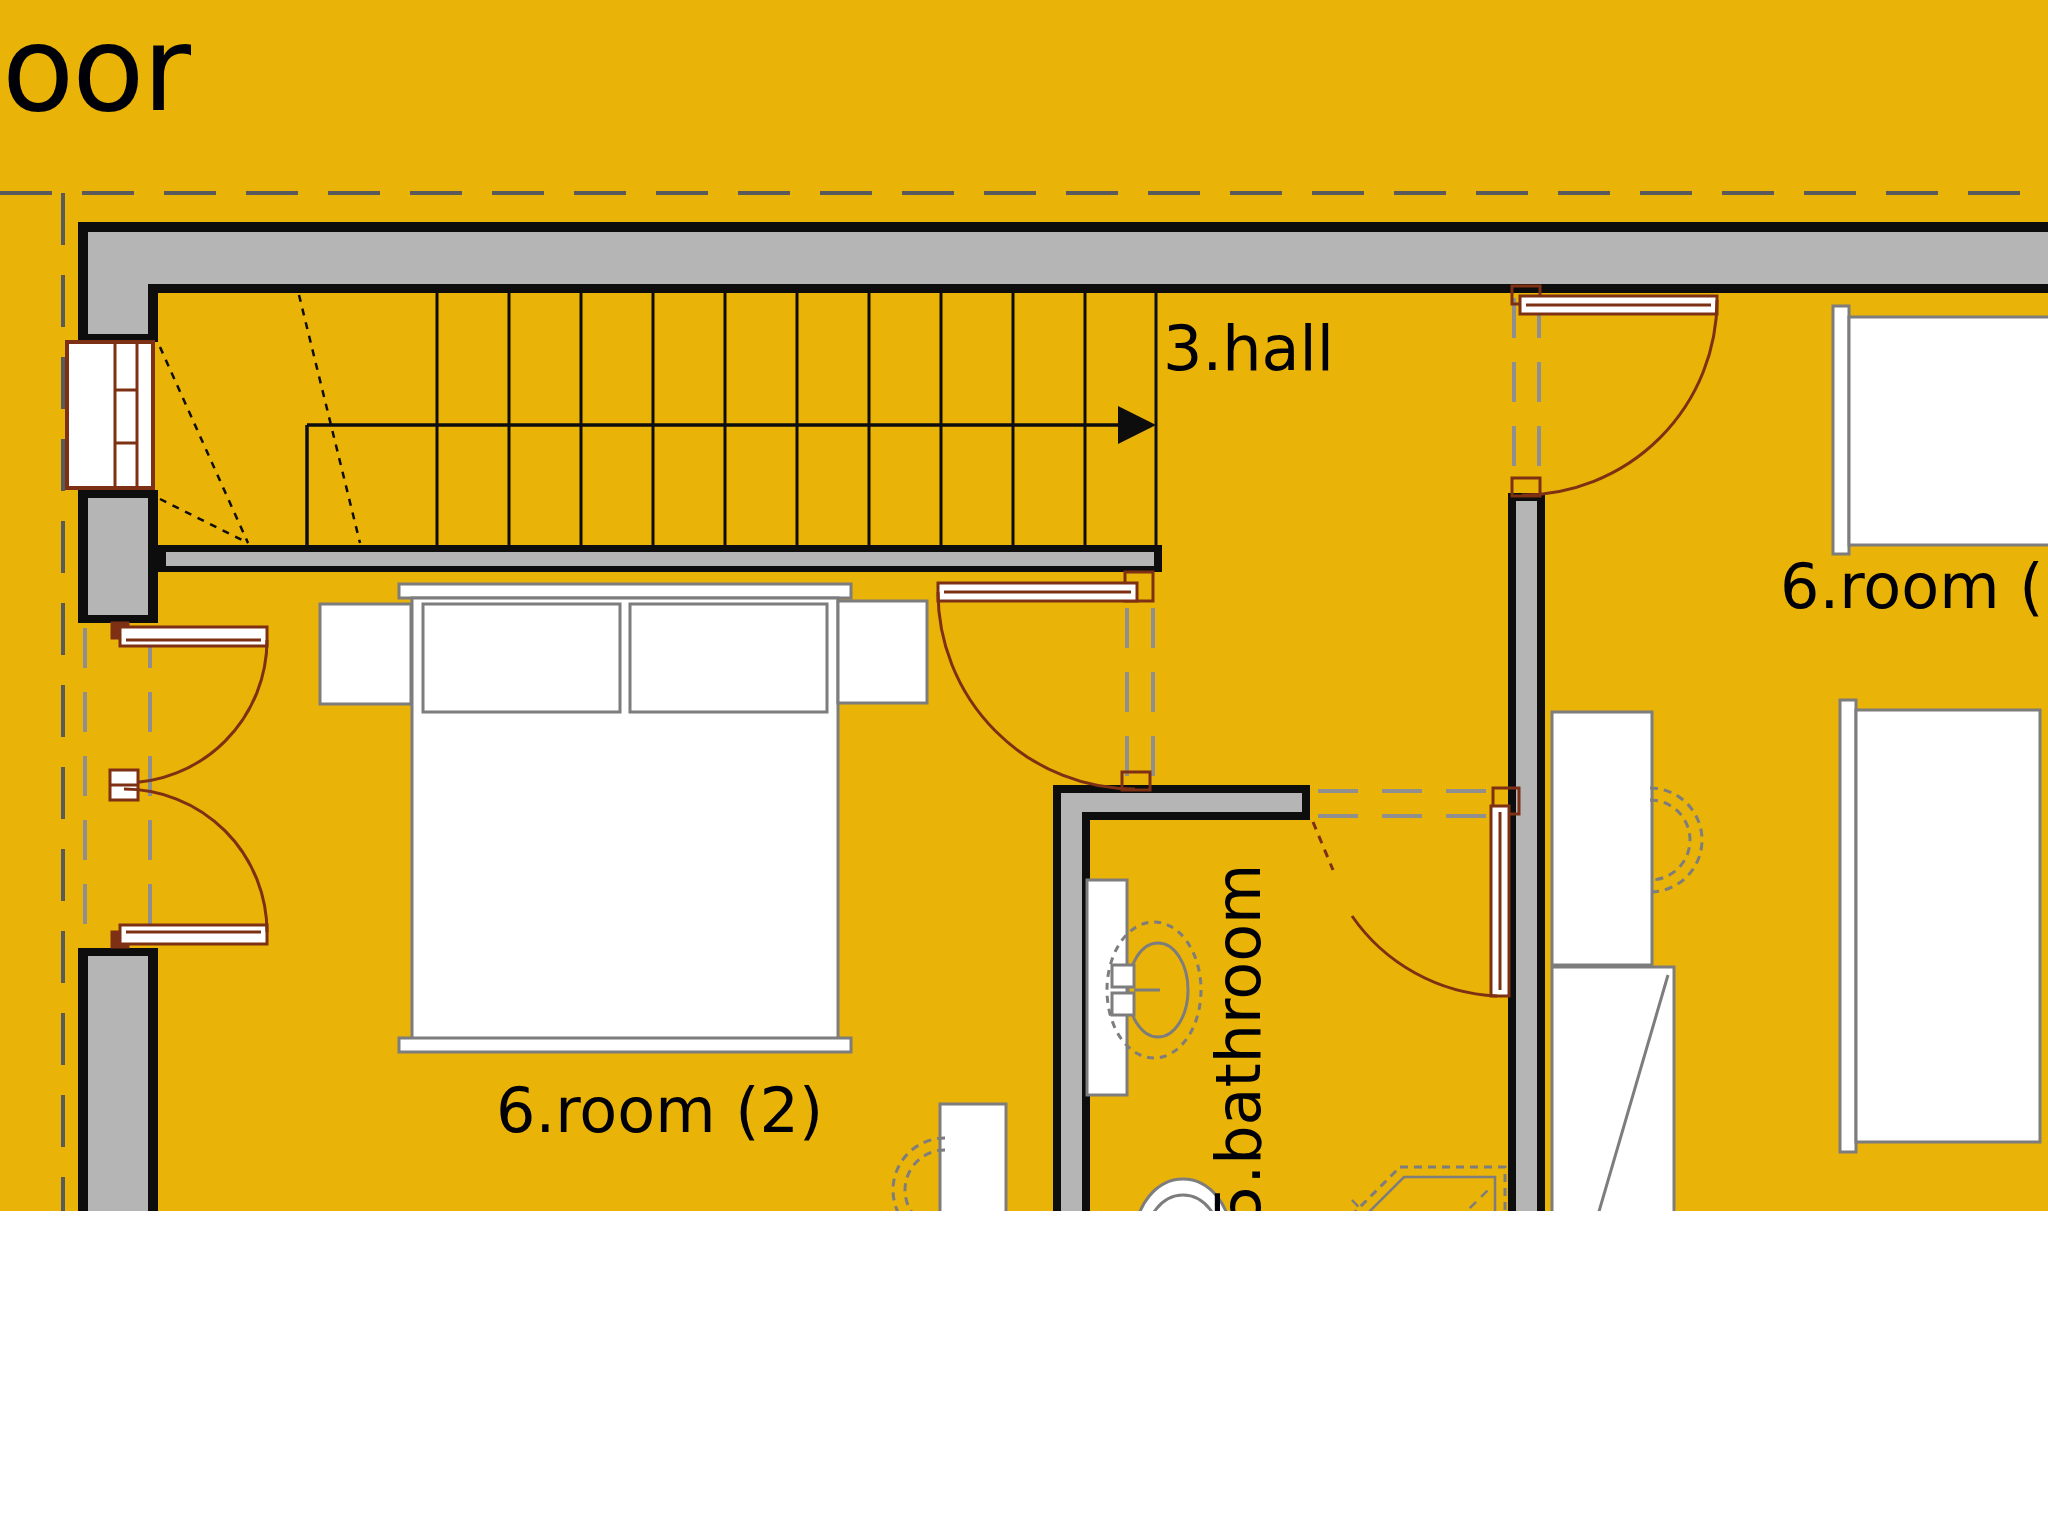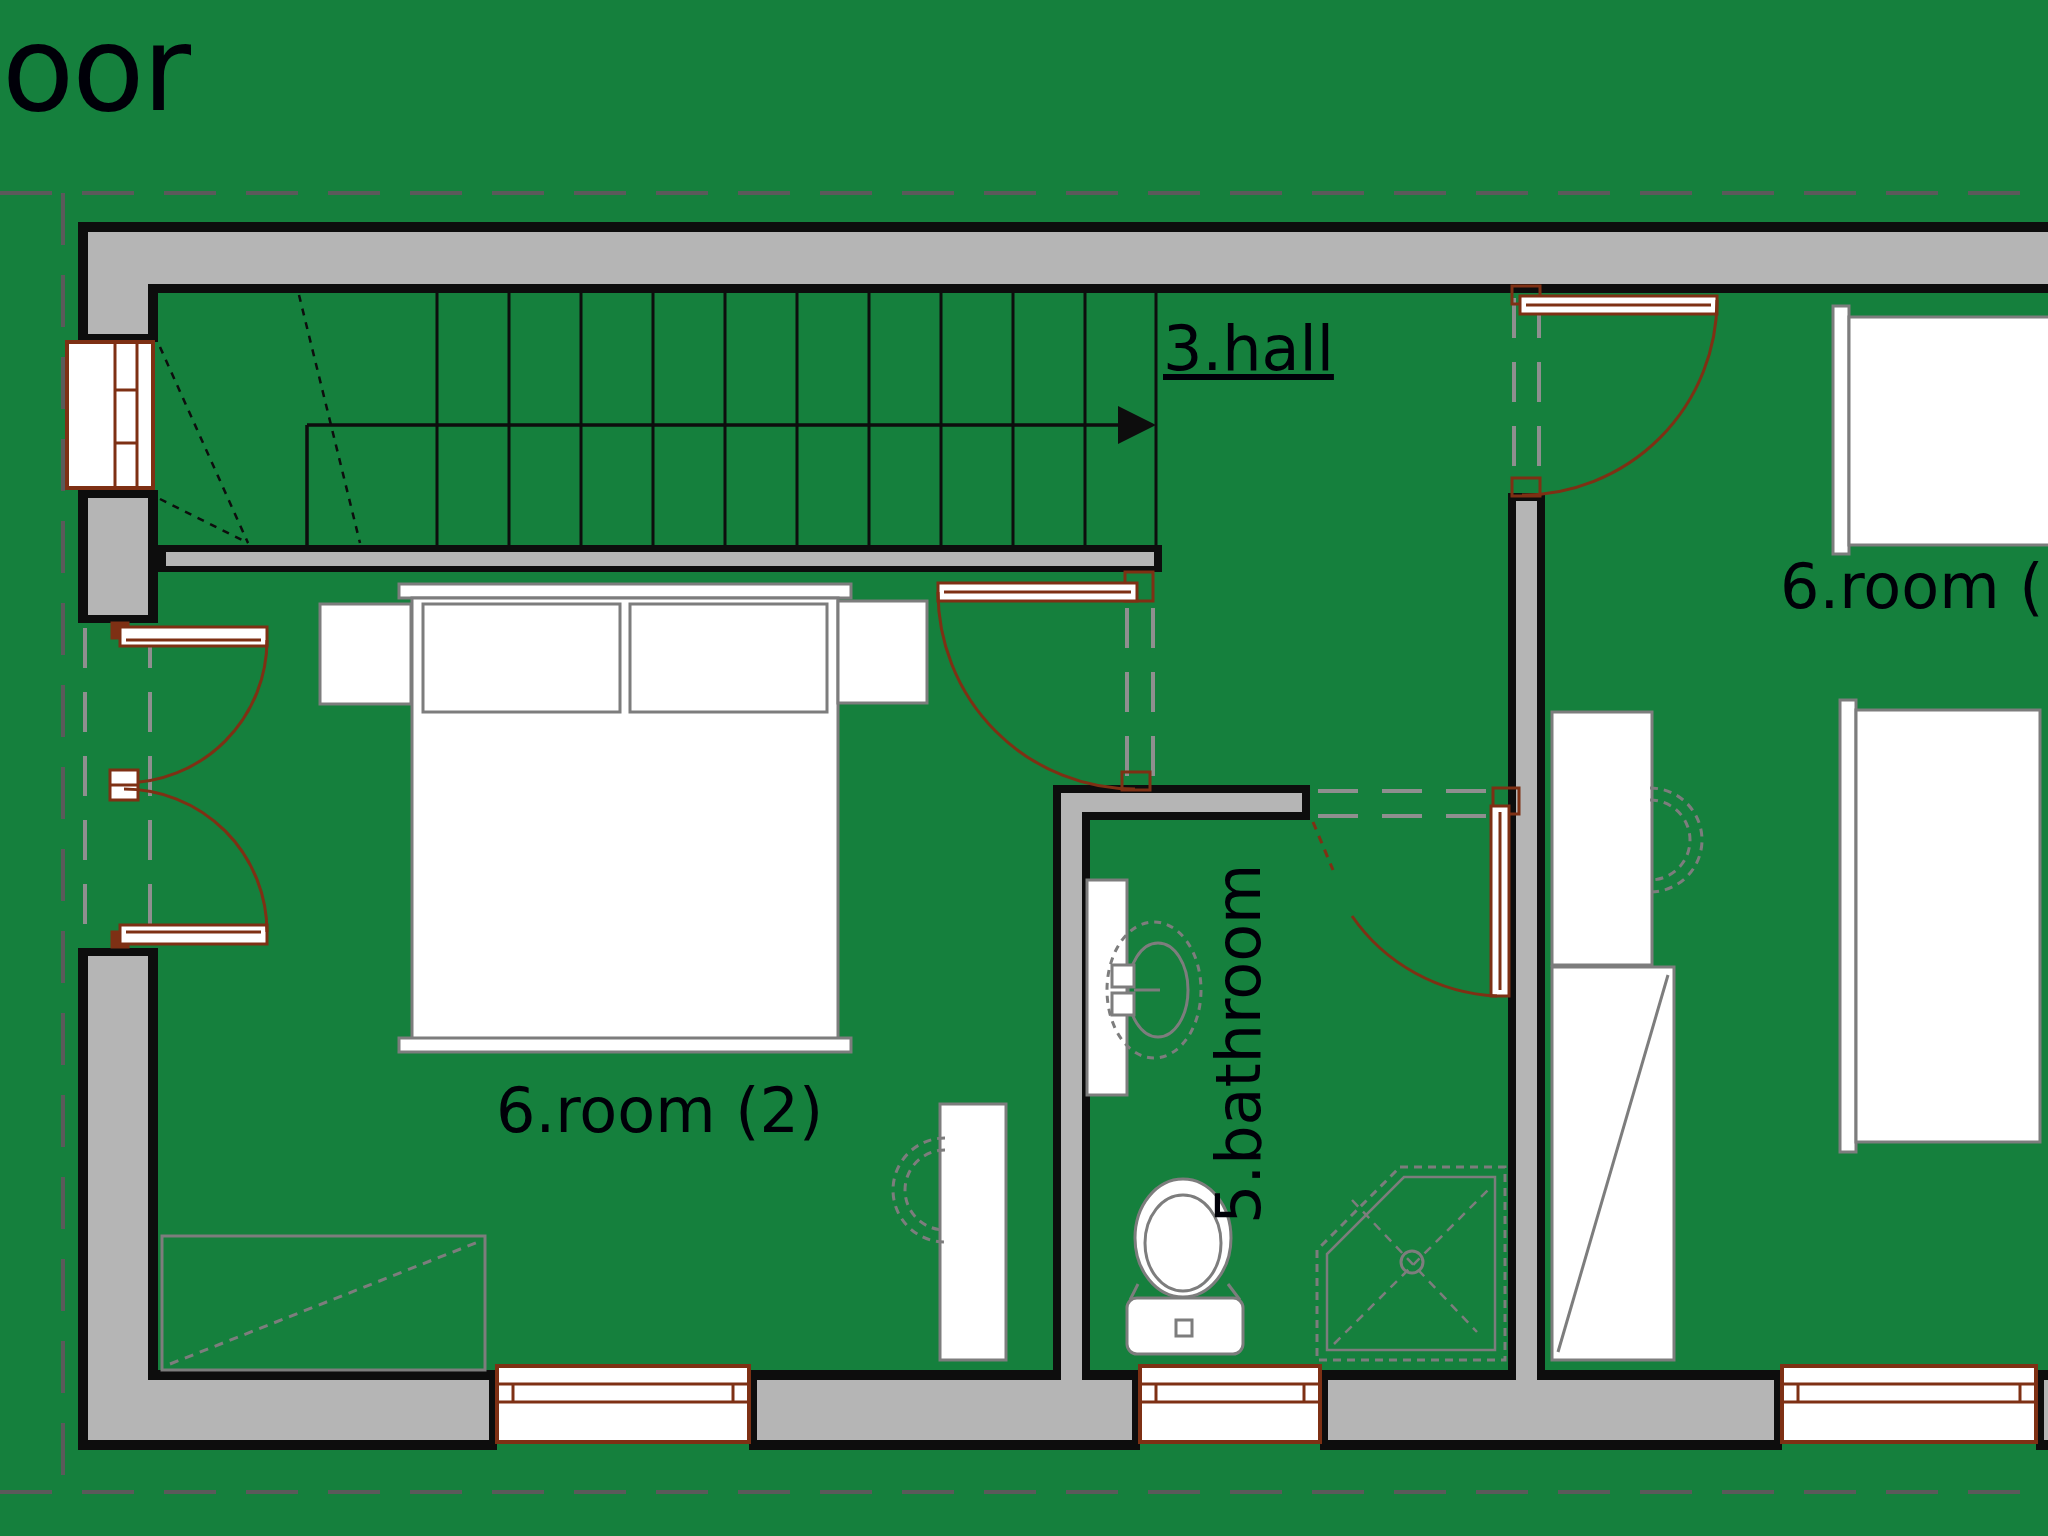--- a/index.html
+++ b/index.html
@@ -1,21 +1,21 @@
 <!DOCTYPE html>
 <html><head>
 <meta charset="utf-8">
 <style>
   html,body{margin:0;padding:0;background:#ffffff;}
-  .stage{position:relative;width:2048px;height:1536px;background:#15803d;overflow:hidden;
+  .stage{position:relative;width:2048px;height:1211px;background:#eab308;overflow:hidden;
          font-family:"DejaVu Sans","Liberation Sans",sans-serif;}
   .stage svg{position:absolute;left:0;top:0;}
   .lbl{position:absolute;color:#000008;white-space:nowrap;line-height:1.05;}
   .lbl-title{left:2px;top:8px;font-size:118px;letter-spacing:-2px;}
-  .lbl-hall{left:1163px;top:316px;font-size:62px;text-decoration:underline;}
+  .lbl-hall{left:1163px;top:316px;font-size:62px;}
   .lbl-room4{left:1780px;top:554px;font-size:62px;}
   .lbl-room6{left:452px;top:1078px;font-size:62px;margin-left:44px;}
   .lbl-bath{left:1206px;top:1224px;font-size:62px;transform:rotate(-90deg);transform-origin:0 0;}
 </style>
 </head>
 <body>
 
 <div class="stage">
 
 <svg width="2048" height="1536" viewBox="0 0 2048 1536" xmlns="http://www.w3.org/2000/svg">

